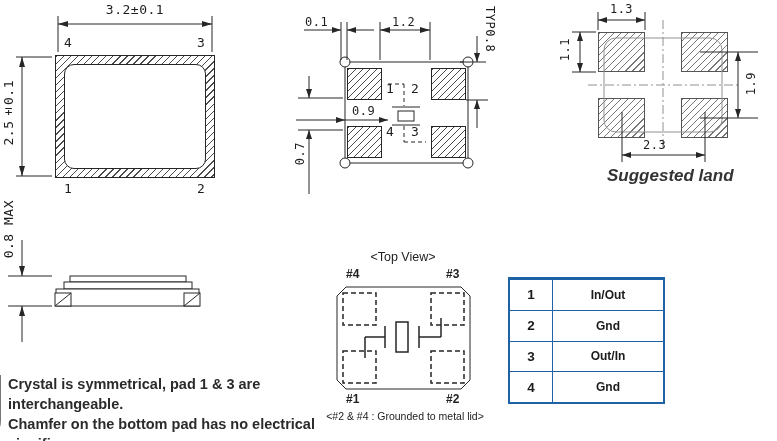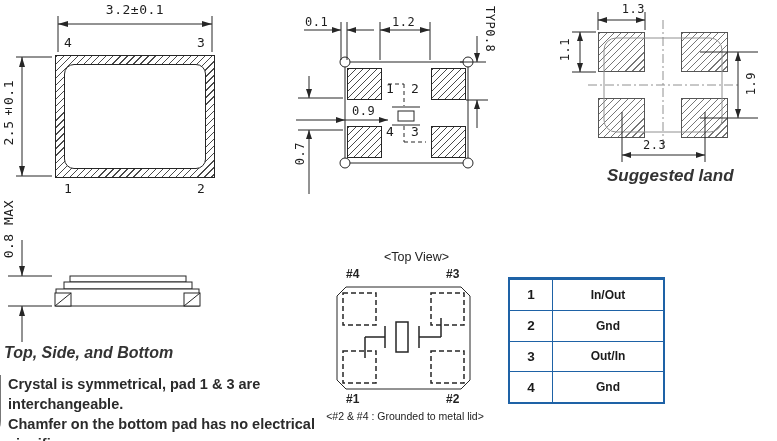--- a/index.html
+++ b/index.html
@@ -146,43 +146,42 @@
 
   <span class="dim dim13" style="left:95px;top:2px;width:80px;text-align:center;">3.2±0.1</span>
   <span class="dim vlbl dim13" style="left:1px;top:80px;">2.5±0.1</span>
   <span class="padnum" style="left:64px;top:35px;">4</span>
   <span class="padnum" style="left:197px;top:35px;">3</span>
   <span class="padnum" style="left:64px;top:181px;">1</span>
   <span class="padnum" style="left:197px;top:181px;">2</span>
 
   <span class="dim vlbl dim13" style="left:1px;top:200px;">0.8 MAX</span>
 
-  <span class="caption" style="left:4px;top:344px;font-size:16px;">Top, Side, and Bottom</span>
   <div class="note">Crystal is symmetrical, pad 1 &amp; 3 are interchangeable.
 Chamfer on the bottom pad has no electrical
 significance.</div>
 
   <span class="dim" style="left:305px;top:15px;">0.1</span>
   <span class="dim" style="left:392px;top:15px;">1.2</span>
   <span class="dim vlbl-cw" style="left:483px;top:6px;">TYP0.8</span>
   <span class="dim" style="left:352px;top:104px;">0.9</span>
   <span class="dim vlbl" style="left:293px;top:142px;">0.7</span>
   <span class="padnum" style="left:386px;top:81px;">1</span>
   <span class="padnum" style="left:411px;top:81px;">2</span>
   <span class="padnum" style="left:386px;top:124px;">4</span>
   <span class="padnum" style="left:411px;top:124px;">3</span>
 
-  <span class="abs" style="left:329px;top:250px;width:120px;text-align:right;font-size:12.5px;color:#222;">&lt;Top View&gt;</span>
+  <span class="abs" style="left:343px;top:250px;width:120px;text-align:center;font-size:12.5px;color:#222;">&lt;Top View&gt;</span>
   <span class="schem-lbl" style="left:346px;top:267px;">#4</span>
   <span class="schem-lbl" style="left:446px;top:267px;">#3</span>
   <span class="schem-lbl" style="left:346px;top:392px;">#1</span>
   <span class="schem-lbl" style="left:446px;top:392px;">#2</span>
   <span class="small-note" style="left:325px;top:410px;width:160px;text-align:center;">&lt;#2 &amp; #4 : Grounded to metal lid&gt;</span>
 
-  <span class="dim" style="left:598px;top:2px;width:47px;text-align:right;">1.3</span>
+  <span class="dim" style="left:598px;top:2px;width:47px;text-align:center;">1.3</span>
   <span class="dim vlbl" style="left:558px;top:38px;">1.1</span>
   <span class="dim vlbl" style="left:744px;top:72px;">1.9</span>
   <span class="dim" style="left:643px;top:138px;">2.3</span>
   <span class="caption" style="left:607px;top:166px;font-size:17px;">Suggested land</span>
 
   <div class="ptable">
     <div class="ptable-row">
       <div class="ptable-c1">1</div>
       <div class="ptable-c2">In/Out</div>
     </div>

